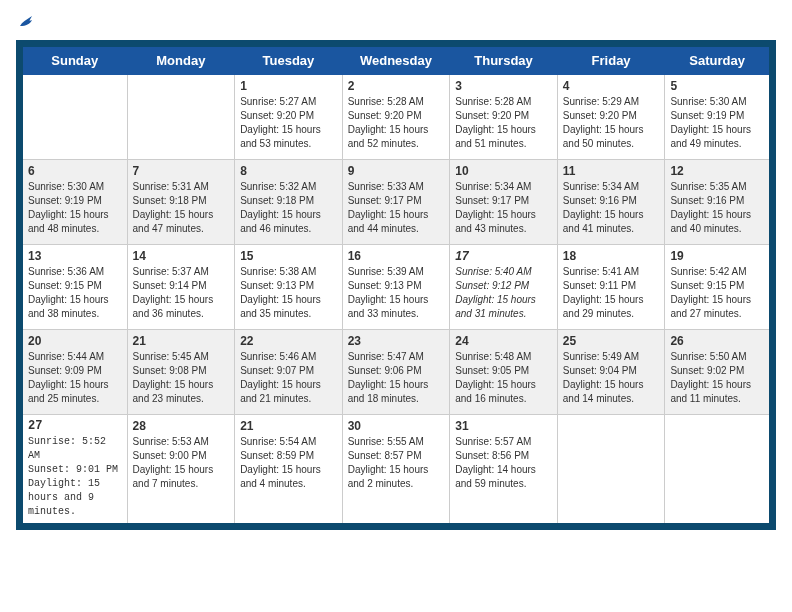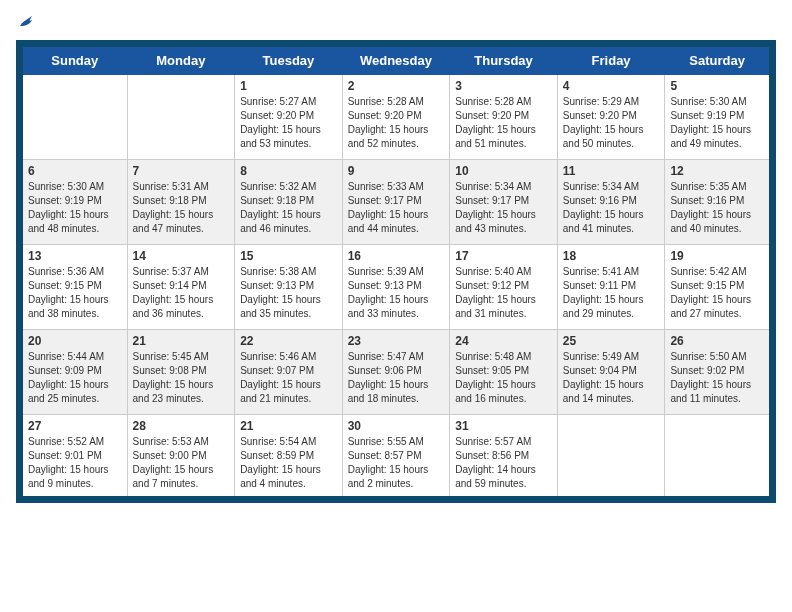--- a/index.html
+++ b/index.html
@@ -223,21 +223,21 @@
           <div class="day-info" style="white-space: pre-line;">Sunrise: 5:38 AM
 Sunset: 9:13 PM
 Daylight: 15 hours and 35 minutes.</div>
         </td>
         <td style="background: rgb(255, 255, 255);">
           <div class="day-number">16</div>
           <div class="day-info" style="white-space: pre-line;">Sunrise: 5:39 AM
 Sunset: 9:13 PM
 Daylight: 15 hours and 33 minutes.</div>
         </td>
-        <td style="background: rgb(255, 255, 255);">
+        <td style="background: rgb(255, 255, 255); font-style: italic;">
           <div class="day-number">17</div>
           <div class="day-info" style="white-space: pre-line;">Sunrise: 5:40 AM
 Sunset: 9:12 PM
 Daylight: 15 hours and 31 minutes.</div>
         </td>
         <td style="background: rgb(255, 255, 255);">
           <div class="day-number">18</div>
           <div class="day-info" style="white-space: pre-line;">Sunrise: 5:41 AM
 Sunset: 9:11 PM
 Daylight: 15 hours and 29 minutes.</div>
@@ -287,21 +287,21 @@
 Daylight: 15 hours and 14 minutes.</div>
         </td>
         <td style="background: rgb(240, 240, 240);">
           <div class="day-number">26</div>
           <div class="day-info" style="white-space: pre-line;">Sunrise: 5:50 AM
 Sunset: 9:02 PM
 Daylight: 15 hours and 11 minutes.</div>
         </td>
       </tr>
       <tr>
-        <td style="background: rgb(255, 255, 255);">
+        <td style="background: rgb(255, 255, 255); font-family: Liberation Mono, monospace;">
           <div class="day-number">27</div>
           <div class="day-info" style="white-space: pre-line;">Sunrise: 5:52 AM
 Sunset: 9:01 PM
 Daylight: 15 hours and 9 minutes.</div>
         </td>
         <td style="background: rgb(255, 255, 255);">
           <div class="day-number">28</div>
           <div class="day-info" style="white-space: pre-line;">Sunrise: 5:53 AM
 Sunset: 9:00 PM
 Daylight: 15 hours and 7 minutes.</div>

